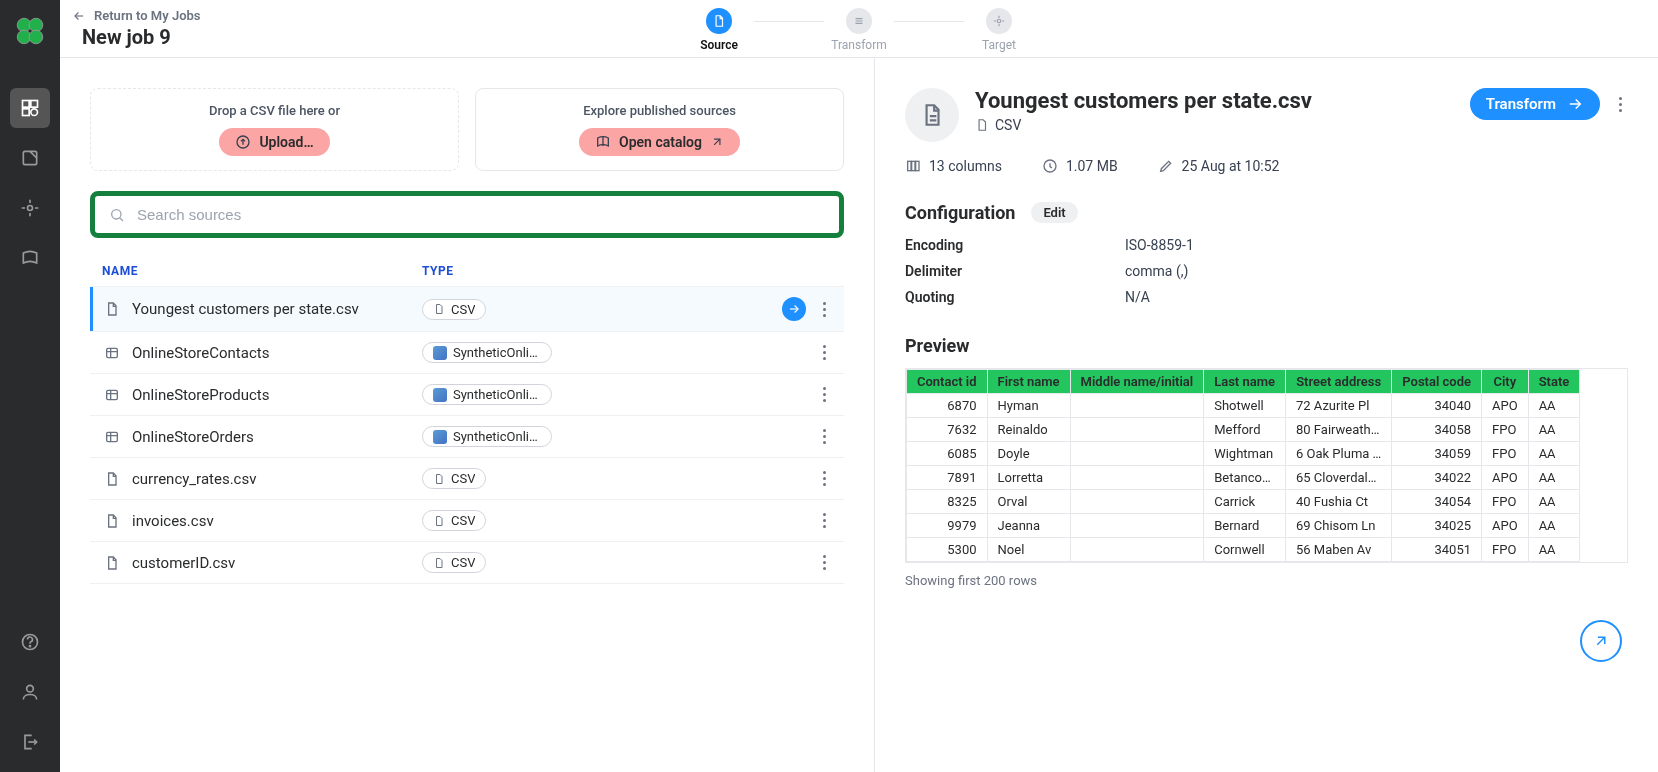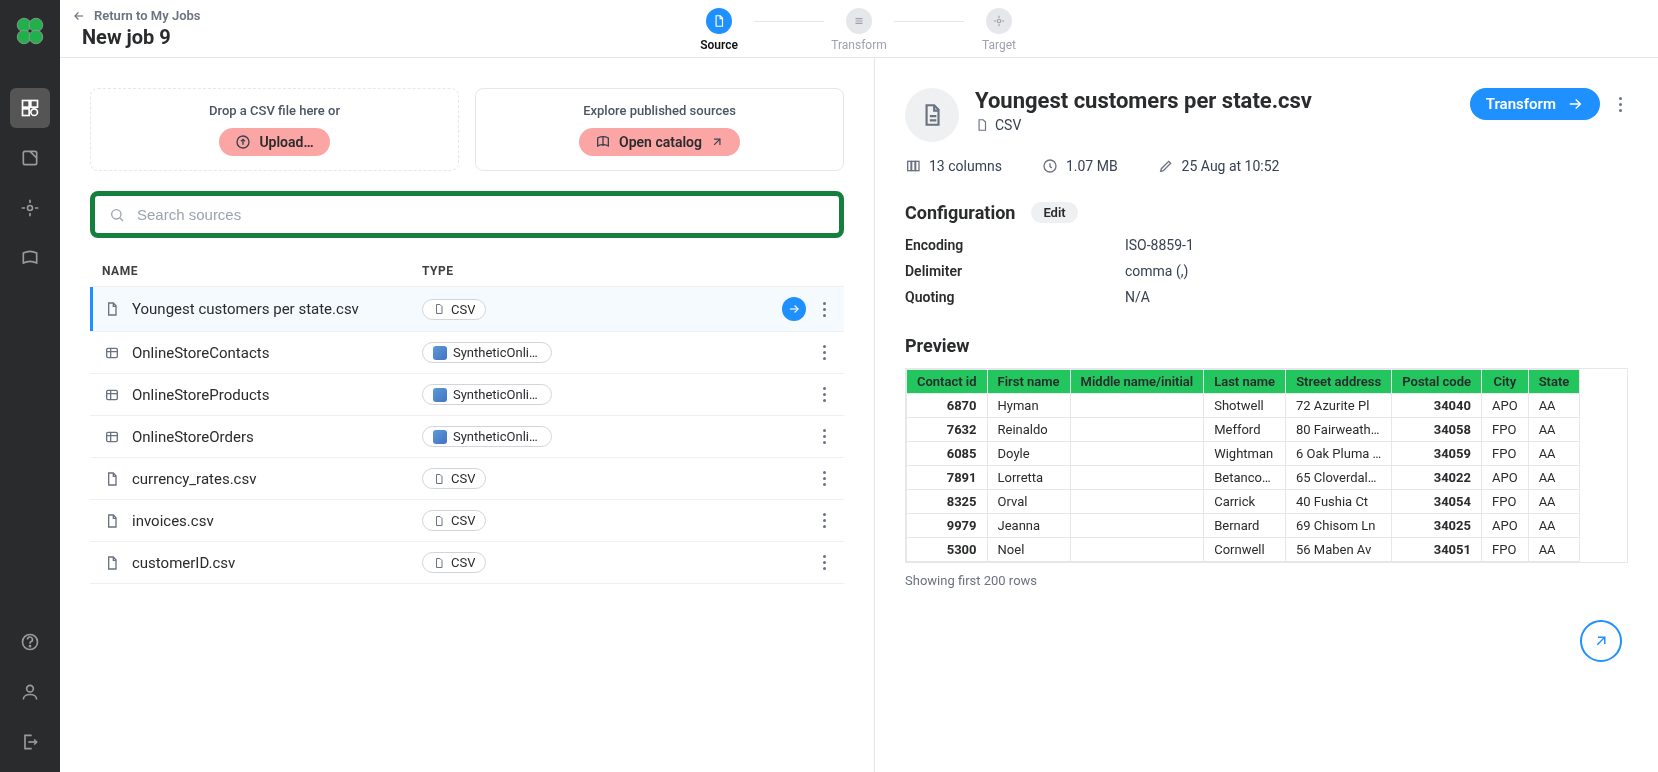--- a/index.html
+++ b/index.html
@@ -28,21 +28,21 @@
 .left { width: 815px; border-right: 1px solid #E5E7EB; padding: 30px 30px 0; overflow: auto; }
 .right { flex: 1; padding: 30px 30px 0; position: relative; display: flex; flex-direction: column; }
 .upload-row { display: flex; gap: 16px; margin-bottom: 20px; }
 .upload-box, .catalog-box { flex: 1; border: 1px solid #E5E7EB; border-radius: 8px; padding: 14px 10px; text-align: center; }
 .upload-box { border-style: dashed; }
 .box-title { font-size: 13px; color: #4B5563; font-weight: 500; margin-bottom: 10px; }
 .pill-btn { display: inline-flex; align-items: center; gap: 8px; background: #fca5a5; border-radius: 20px; padding: 6px 16px; font-size: 14px; font-weight: 600; cursor: pointer; }
 .search-box { border: 5px solid #15803d; border-radius: 8px; padding: 10px 14px; display: flex; align-items: center; gap: 12px; margin-bottom: 18px; }
 .search-box input { border: none; outline: none; flex: 1; font-size: 15px; color: #374151; }
 .search-box input::placeholder { color: #9CA3AF; }
-.list-header { display: flex; padding: 8px 12px; font-size: 12px; font-weight: 700; letter-spacing: 0.5px; color: #404040; }
+.list-header { display: flex; padding: 8px 12px; font-size: 12px; font-weight: 700; letter-spacing: 0.5px; color: #1d4ed8; }
 .list-header .col-name { width: 320px; }
 .list-header .col-type { flex: 1; }
 .source-row { display: flex; align-items: center; padding: 10px 12px; border-top: 1px solid #F0F0F0; cursor: pointer; position: relative; }
 .source-row:last-child { border-bottom: 1px solid #F0F0F0; }
 .source-row.selected { background: #F5FAFE; }
 .source-row.selected::before { content: ""; position: absolute; left: 0; top: 0; bottom: 0; width: 3px; background: #1E90FF; }
 .source-row .row-icon { width: 20px; margin-right: 10px; display: flex; justify-content: center; }
 .source-row .row-name { width: 290px; font-size: 15px; }
 .source-row .row-type { flex: 1; }
 .type-chip { display: inline-flex; align-items: center; gap: 6px; border: 1px solid #D1D5DB; border-radius: 14px; padding: 2px 10px; font-size: 13px; background: #fff; max-width: 130px; }
@@ -64,21 +64,21 @@
 .config-header { display: flex; align-items: center; gap: 16px; margin-bottom: 14px; }
 .edit-btn { background: #EFF0F1; border-radius: 14px; padding: 3px 12px; font-size: 13px; font-weight: 600; cursor: pointer; }
 .config-grid { display: grid; grid-template-columns: 220px 1fr; row-gap: 10px; font-size: 14px; margin-bottom: 30px; }
 .config-grid .k { font-weight: 600; }
 .config-grid .v { color: #374151; }
 .preview-wrap { flex: 1; overflow: hidden; display: flex; flex-direction: column; }
 .preview-table-wrap { border: 1px solid #E5E7EB; overflow: auto; flex-shrink: 1; max-height: 250px; }
 table.preview { border-collapse: collapse; font-size: 13px; width: max-content; }
 table.preview th, table.preview td { border: 1px solid #E5E7EB; padding: 4px 10px; text-align: left; white-space: nowrap; }
 table.preview th { background: #22c55e; font-weight: 600; text-align: center; }
-table.preview td.num { text-align: right; font-weight: bold; }
+table.preview td.num { text-align: right; }
 .footnote { font-size: 13px; color: #6B7280; margin-top: 10px; }
 .fab { position: absolute; right: 36px; bottom: 110px; width: 42px; height: 42px; border: 2px solid #1E90FF; border-radius: 50%; display: flex; align-items: center; justify-content: center; background: #fff; cursor: pointer; }
 </style>
 </head>
 <body>
 
 <div class="app">
   <div class="siderail">
     <div class="logo">
       <svg viewBox="0 0 40 40">

